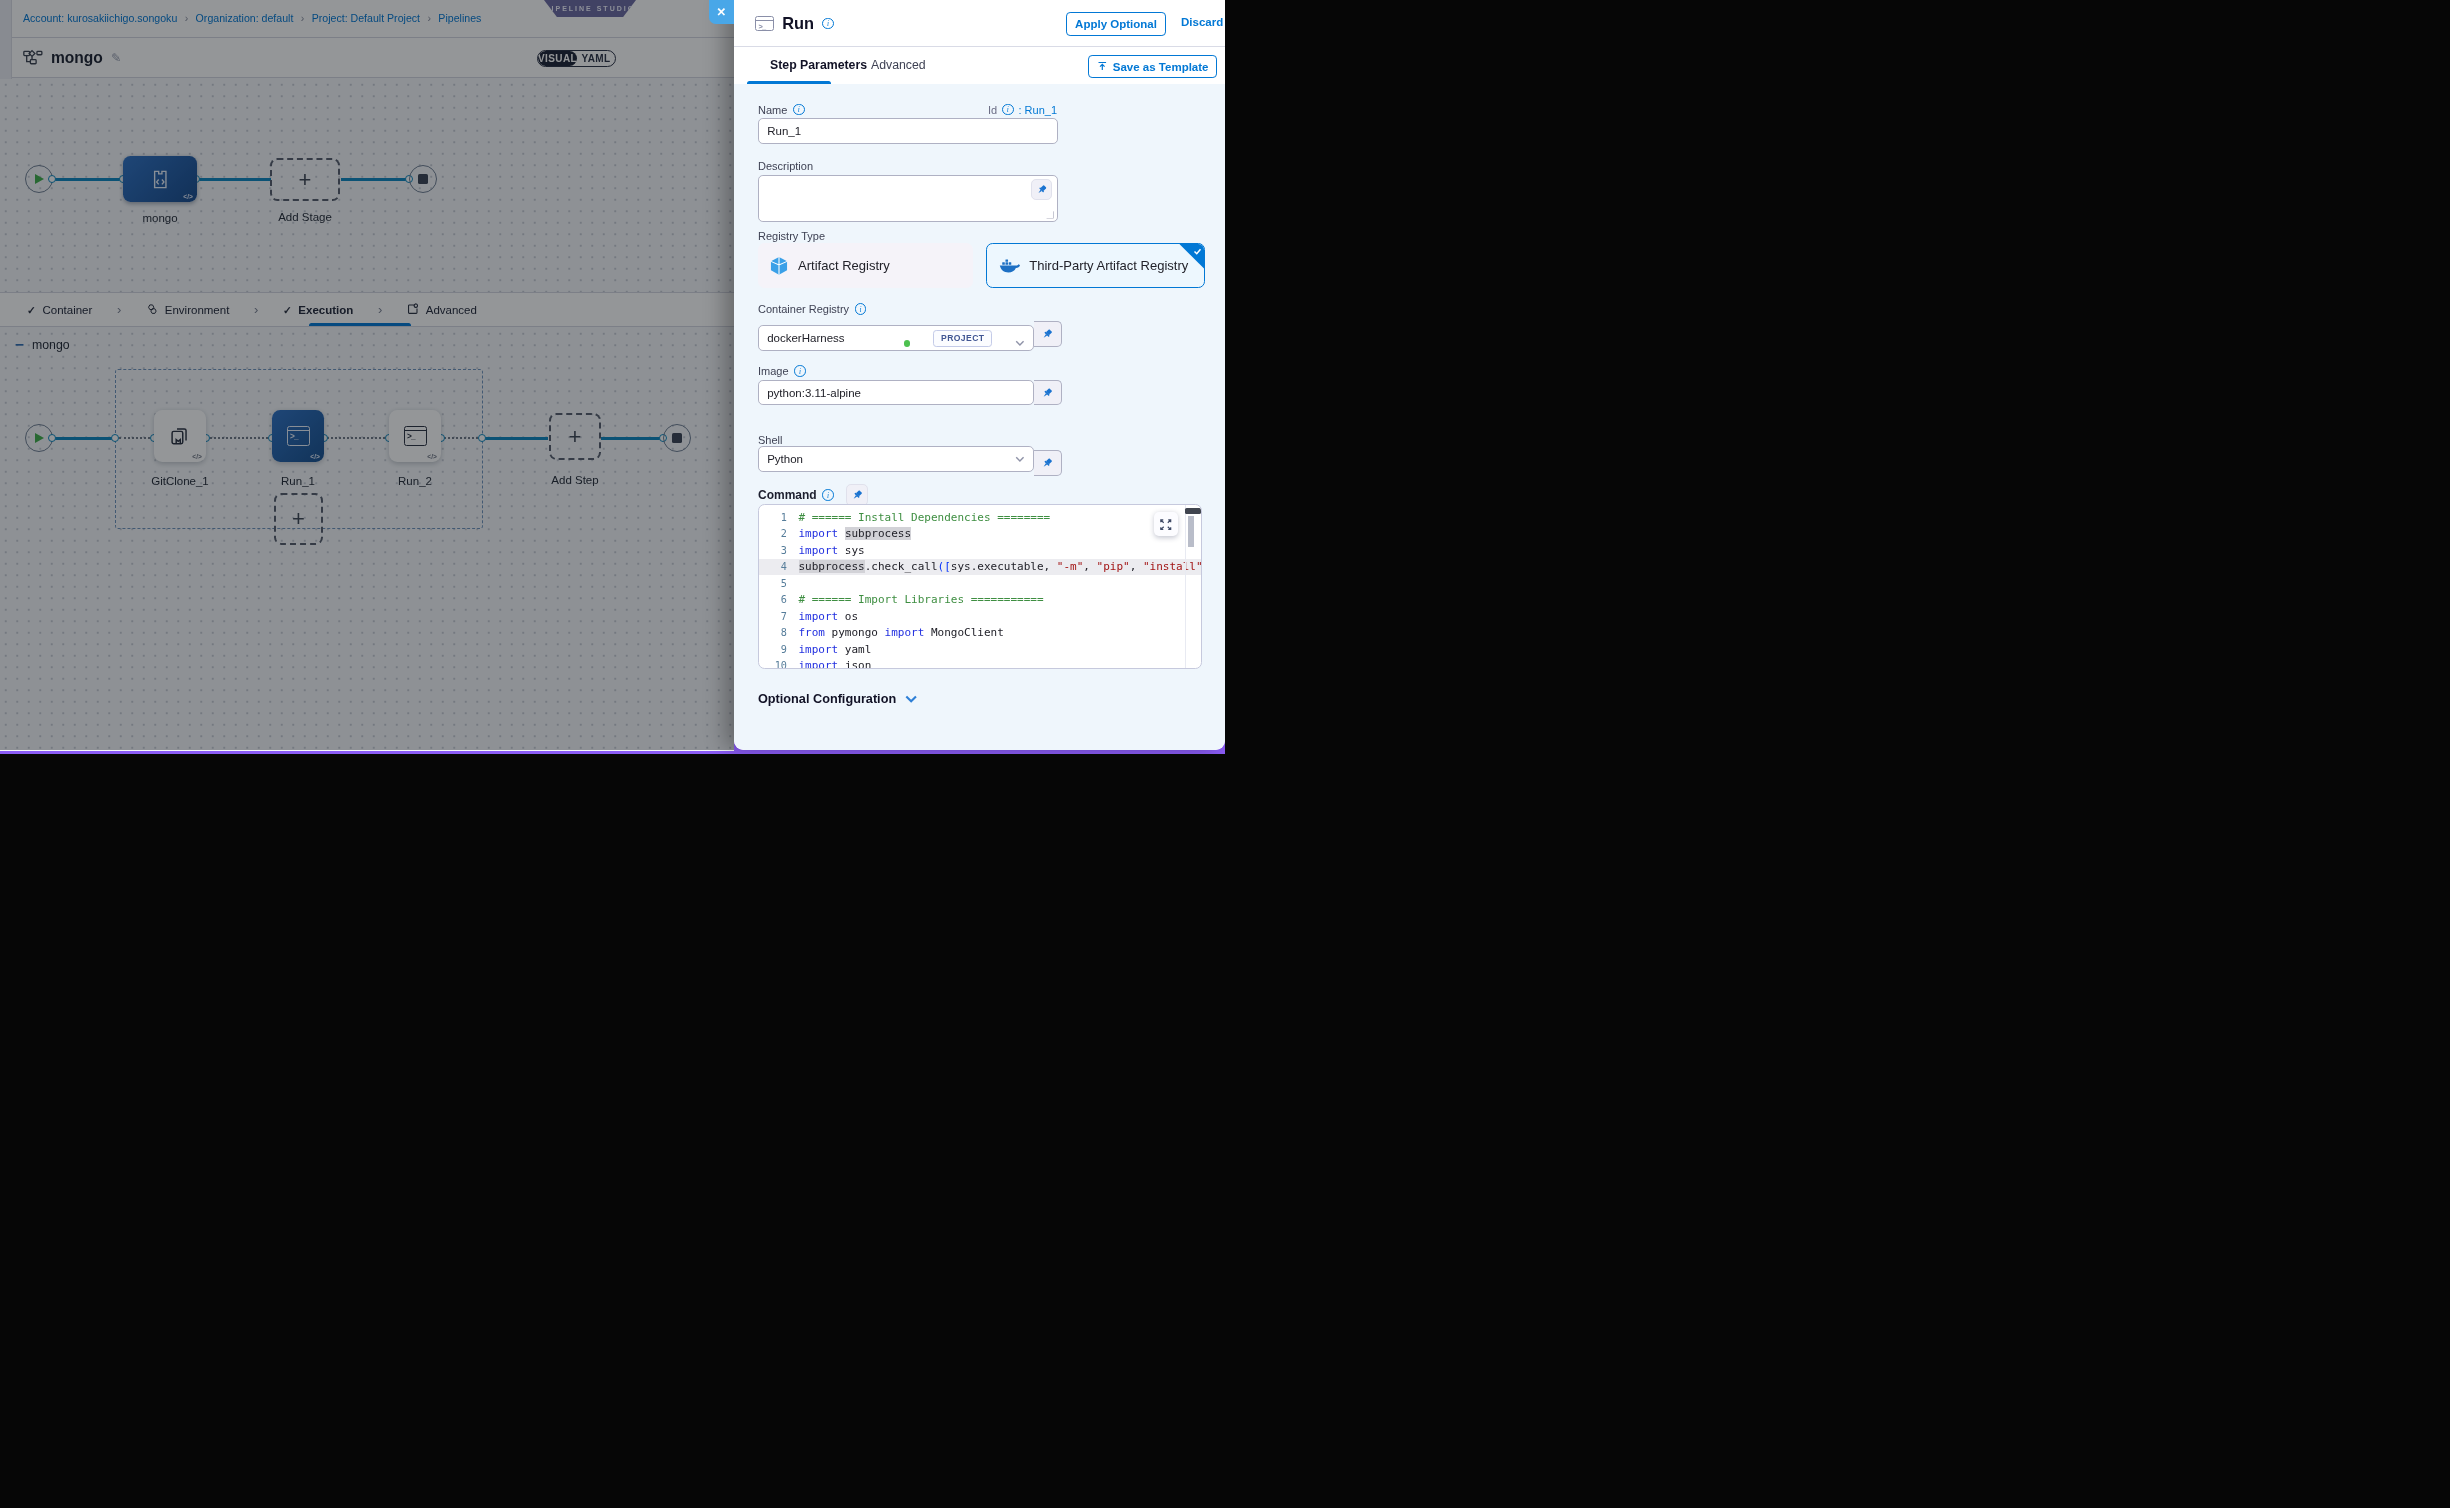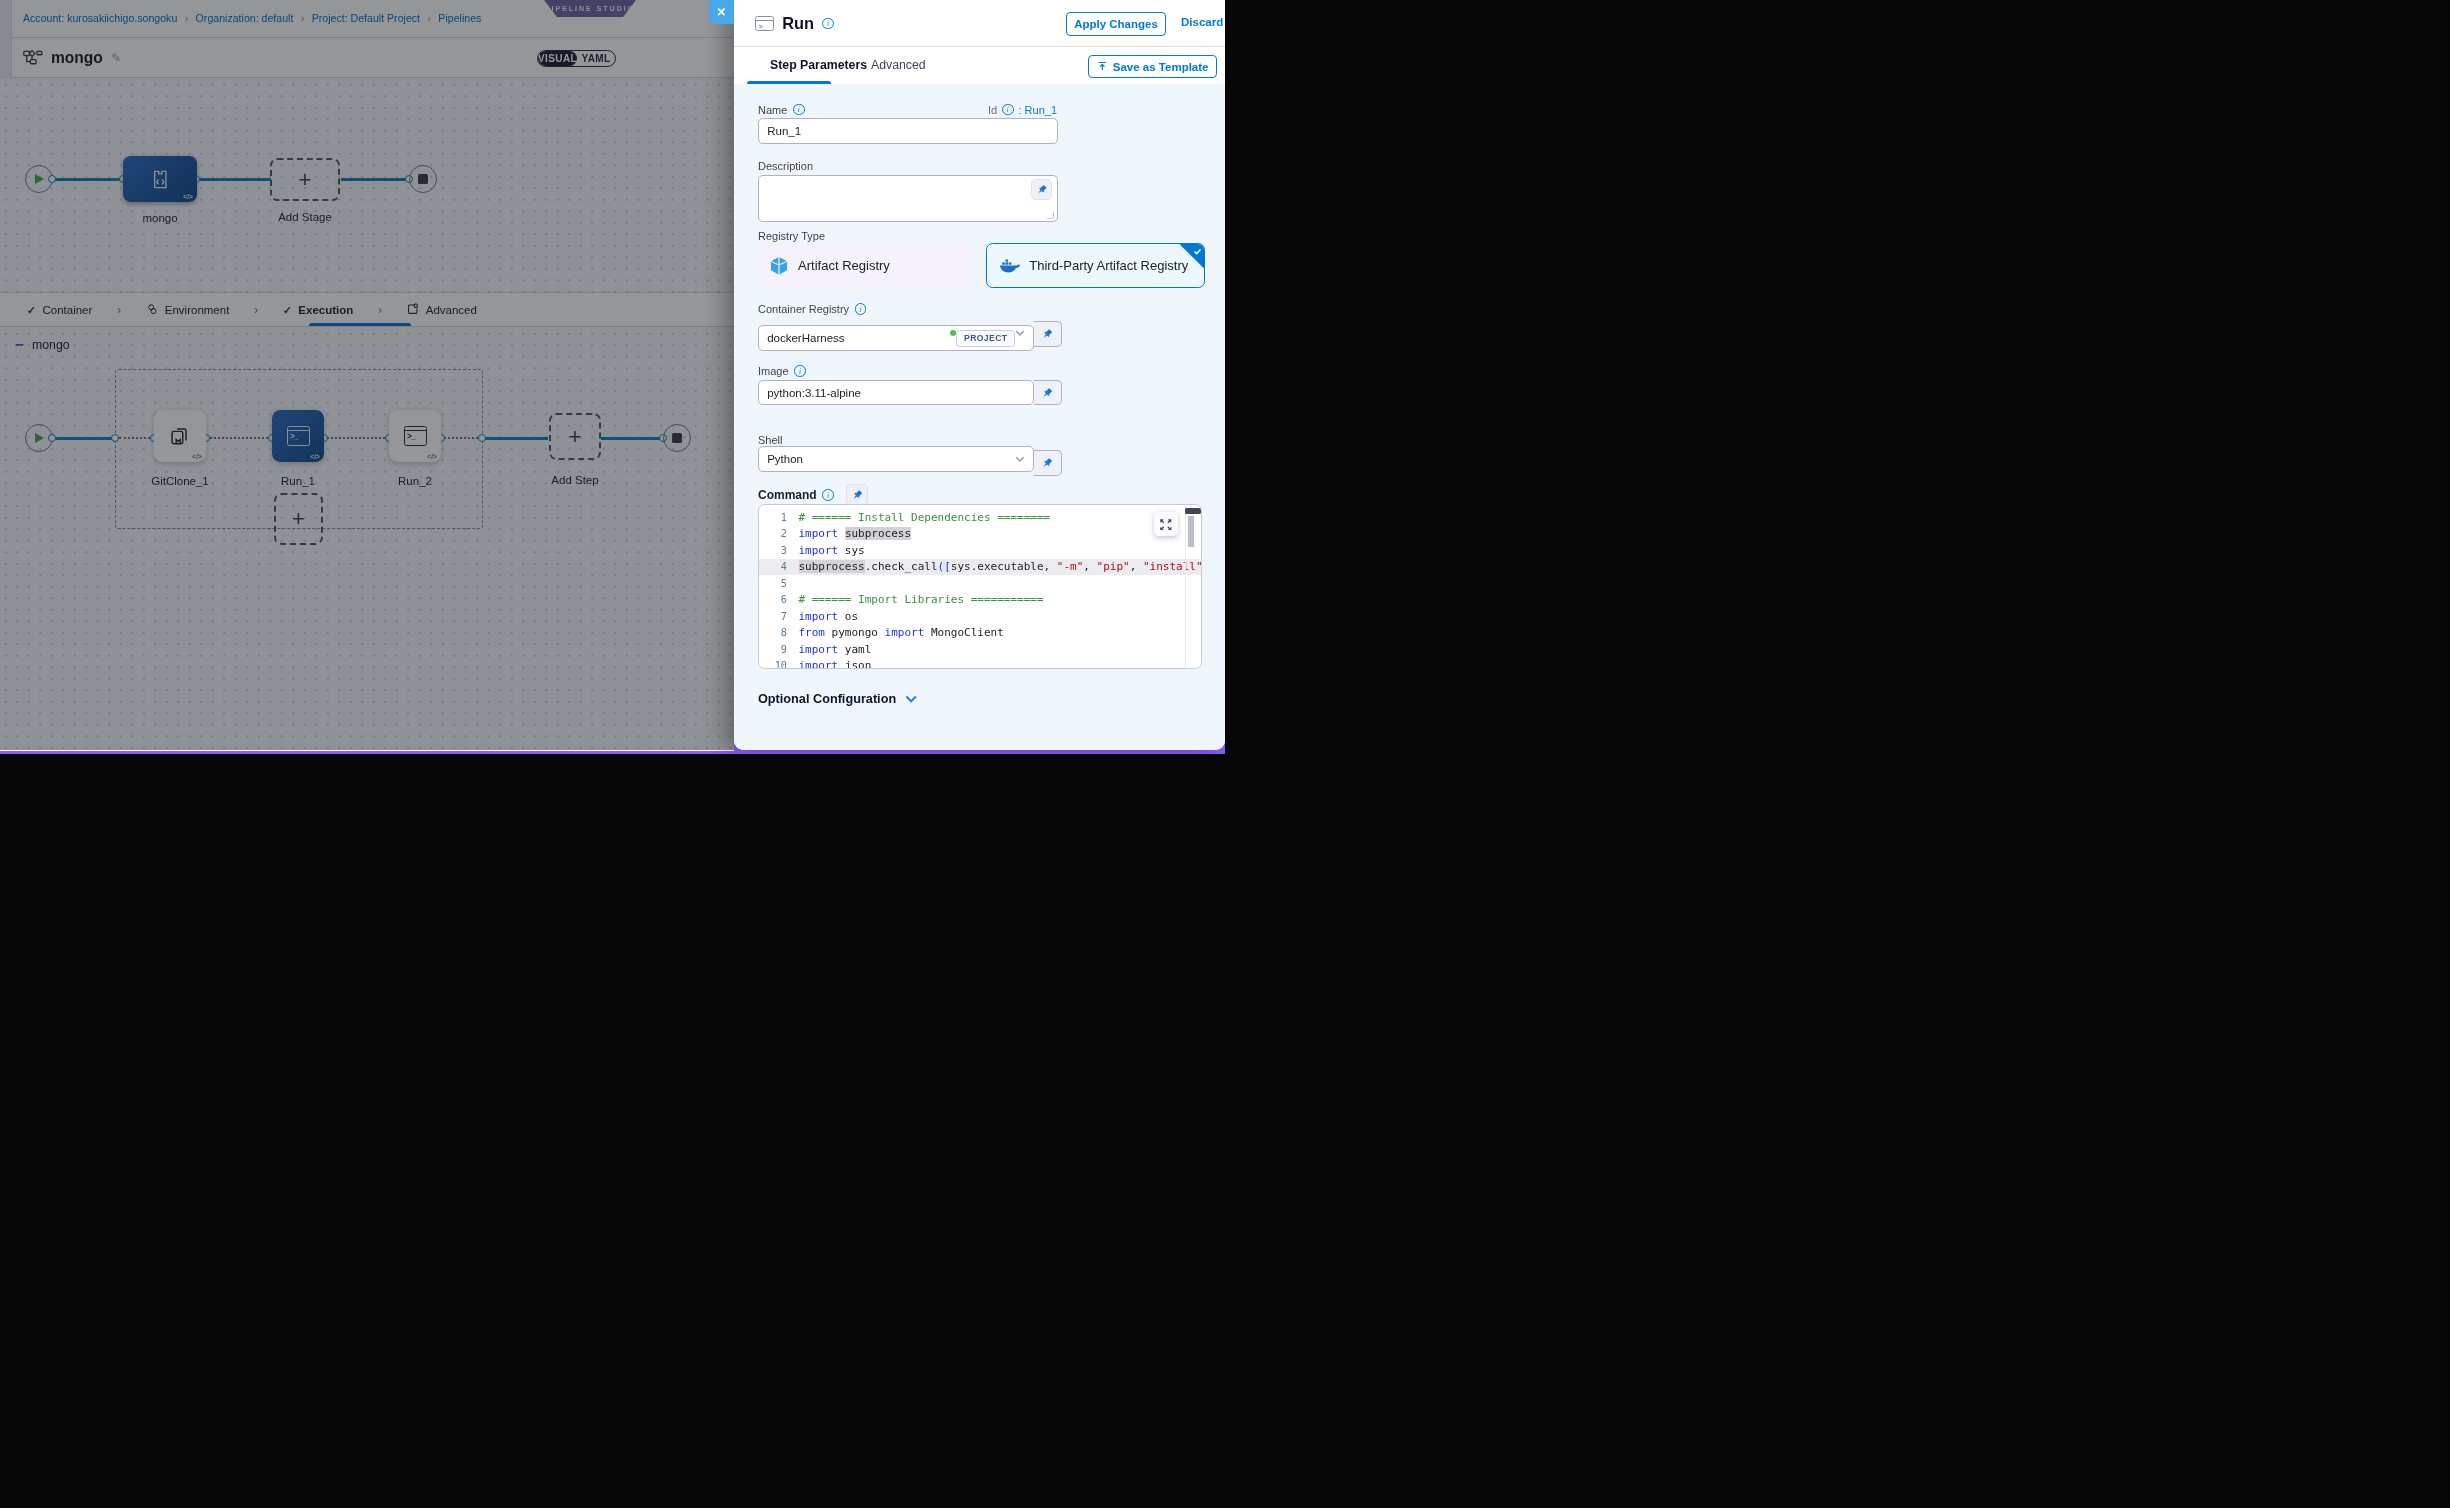--- a/index.html
+++ b/index.html
@@ -329,21 +329,21 @@
 
     <div class="panel-header">
       <div class="panel-title-wrap">
         <span class="term-icon" style="width:19px;height:15.6px;color:#8a8fa8;">
           <span class="bar"></span>
             <span class="prompt" style="font-size:7.4px;">&gt;_</span>
         </span>
         <span class="panel-title">Run</span>
         <span class="info-icon"></span>
       </div>
-      <div id="apply-btn" class="btn-outline">Apply Changes</div>
+      <div id="apply-btn" class="btn-outline">Apply Optional</div>
       <div id="discard-btn">Discard</div>
     </div>
 
     <div class="panel-tabs">
       <div class="ptab" id="ptab-step">Step Parameters</div>
       <div class="ptab" id="ptab-adv">Advanced</div>
       <div class="ptab-underline"></div>
       <div id="save-template-btn" class="btn-outline">
         <svg width="10.6" height="10.6" viewBox="0 0 14 14" fill="none" stroke="#0278d5" stroke-width="1.6">
           <path d="M2 2 h10 M7 12 V5 M4 7.5 L7 4.5 L10 7.5"></path>
@@ -408,21 +408,21 @@
             </svg>
         </div>
       </div>
 
       <div class="field-label" style="top:219px;">
         <span>Container Registry</span>
           <span class="info-icon"></span>
       </div>
       <div class="tinput" style="top:241px; width:276px; height:26px;">
         <span>dockerHarness</span>
-        <span style="margin-left:auto; display:flex; align-items:flex-start; gap:0;">
+        <span style="margin-left:auto; display:flex; align-items:flex-end; gap:23px;">
           <span class="green-dot"></span>
           <span class="chip">PROJECT</span>
           <svg class="chev-svg" width="9.8" height="6.6" viewBox="0 0 12 8" fill="none" stroke="#8f93a8" stroke-width="1.8">
               <path d="M1.5 1.5 L6 6 L10.5 1.5"></path>
             </svg>
         </span>
       </div>
       <div class="pin-btn pin-attached" style="top:237px; left:300px; height:26px;">
         <svg width="12.3" height="12.3" viewBox="0 0 16 16">
             <g fill="#1a73d0" transform="rotate(45 8 8)">

